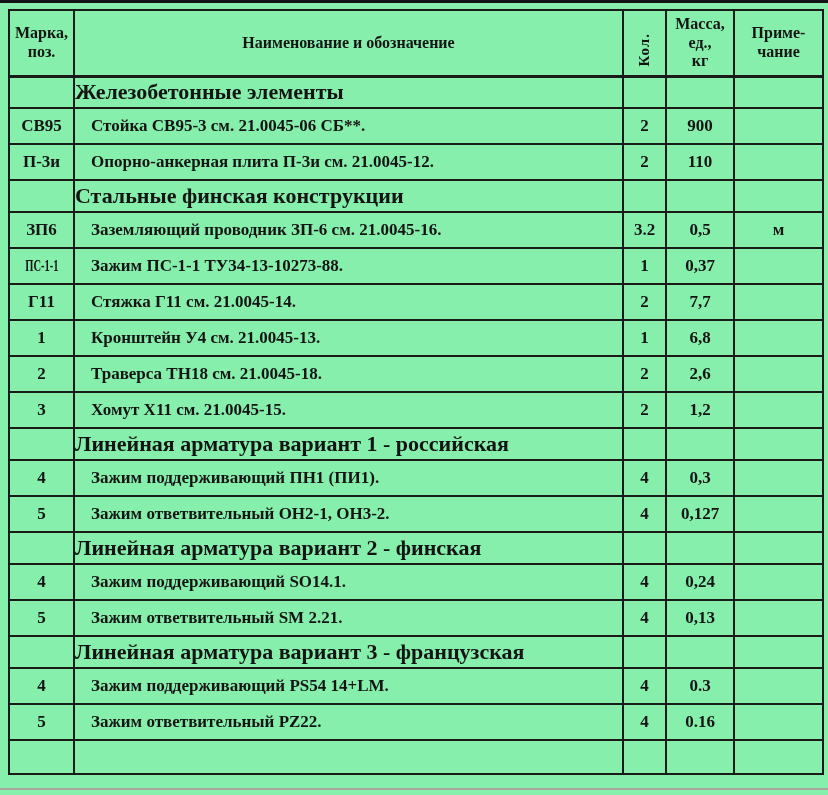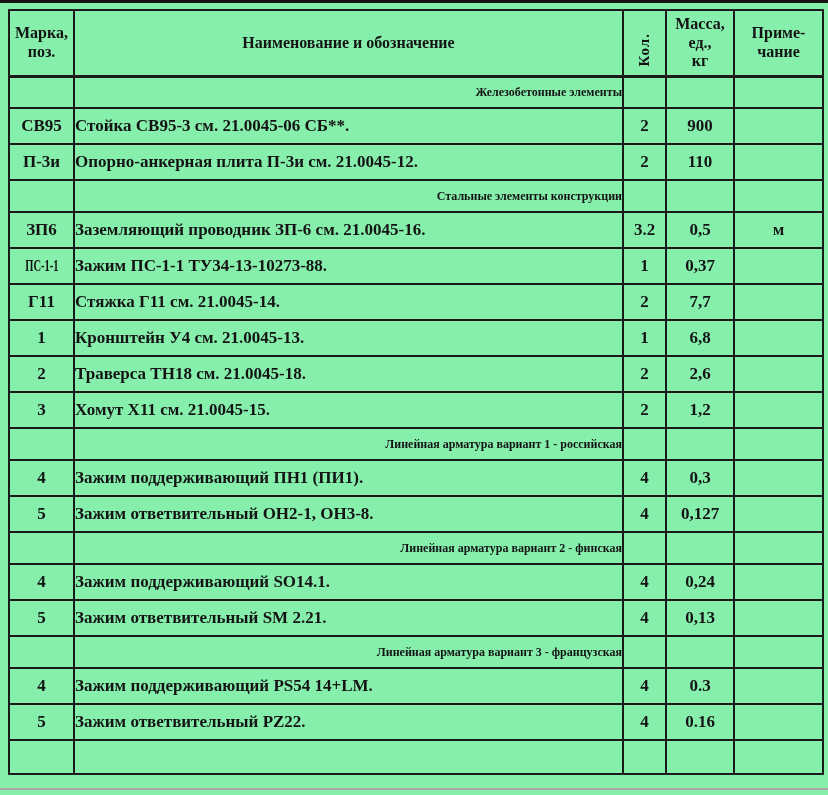--- a/index.html
+++ b/index.html
@@ -43,31 +43,32 @@
     border-bottom-width: 3px;
     font-size: 16px;
     line-height: 1.15;
     text-align: center;
     white-space: pre-line;
   }
   tr.section-row { height: 32px; }
   tr.item-row    { height: 36px; }
   tr.empty-row   { height: 34px; }
   td.section-title {
-    text-align: right;
-    font-size: 12px;
+    text-align: left;
+    font-size: 22px;
   }
   td.mark-cell {
     text-align: center;
     font-size: 17px;
     white-space: nowrap;
   }
   td.name-cell {
     text-align: left;
     font-size: 17px;
+    padding-left: 16px;
     white-space: nowrap;
     font-family: Liberation Serif, serif;
   }
   td.qty-cell, td.mass-cell, td.note-cell {
     text-align: center;
     font-size: 17px;
   }
   .vertical-label {
     display: inline-block;
     writing-mode: vertical-rl;
@@ -127,21 +128,21 @@
         </tr>
         <tr class="item-row">
           <td class="mark-cell">П-3и</td>
           <td class="name-cell">Опорно-анкерная плита П-3и см. 21.0045-12.</td>
           <td class="qty-cell">2</td>
           <td class="mass-cell">110</td>
           <td class="note-cell"></td>
         </tr>
         <tr class="section-row">
           <td class="mark-cell"></td>
-          <td class="section-title">Стальные элементы конструкции</td>
+          <td class="section-title">Стальные финская конструкции</td>
           <td class="qty-cell"></td>
           <td class="mass-cell"></td>
           <td class="note-cell"></td>
         </tr>
         <tr class="item-row">
           <td class="mark-cell">ЗП6</td>
           <td class="name-cell">Заземляющий проводник ЗП-6 см. 21.0045-16.</td>
           <td class="qty-cell">3.2</td>
           <td class="mass-cell">0,5</td>
           <td class="note-cell">м</td>
@@ -190,21 +191,21 @@
         </tr>
         <tr class="item-row">
           <td class="mark-cell">4</td>
           <td class="name-cell">Зажим поддерживающий ПН1 (ПИ1).</td>
           <td class="qty-cell">4</td>
           <td class="mass-cell">0,3</td>
           <td class="note-cell"></td>
         </tr>
         <tr class="item-row">
           <td class="mark-cell">5</td>
-          <td class="name-cell">Зажим ответвительный ОН2-1, ОН3-8.</td>
+          <td class="name-cell">Зажим ответвительный ОН2-1, ОН3-2.</td>
           <td class="qty-cell">4</td>
           <td class="mass-cell">0,127</td>
           <td class="note-cell"></td>
         </tr>
         <tr class="section-row">
           <td class="mark-cell"></td>
           <td class="section-title">Линейная арматура вариант 2 - финская</td>
           <td class="qty-cell"></td>
           <td class="mass-cell"></td>
           <td class="note-cell"></td>

